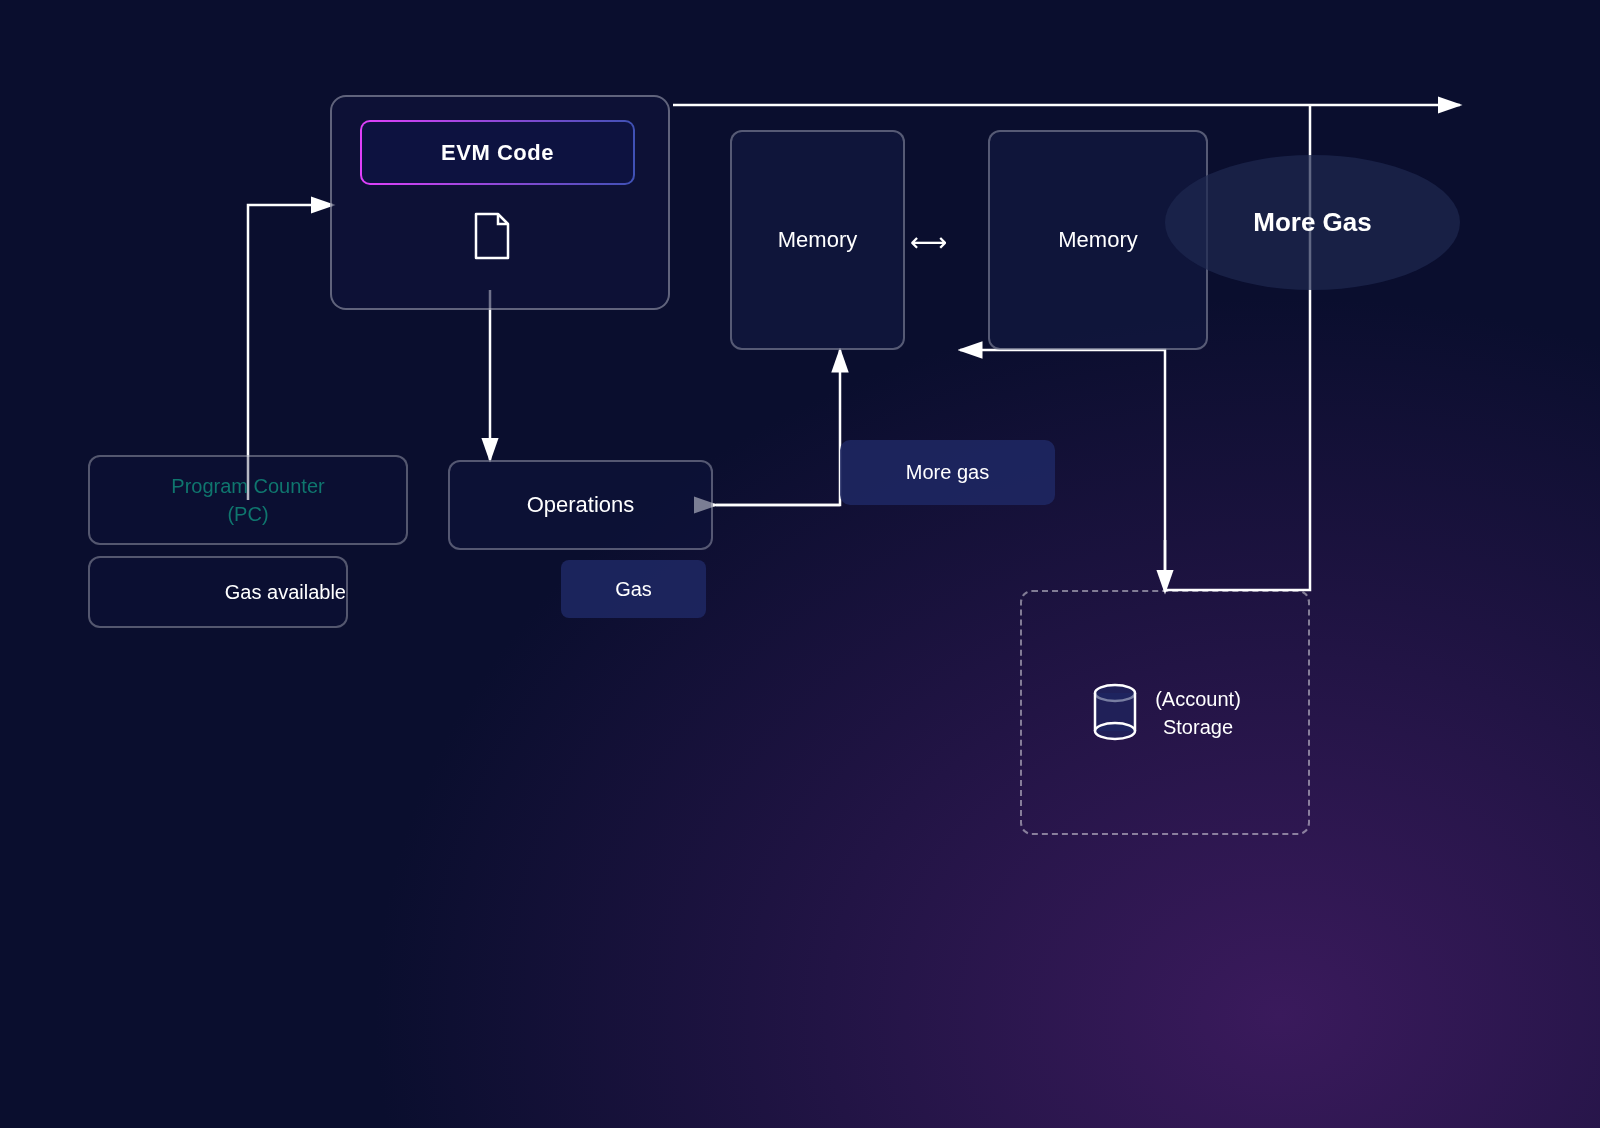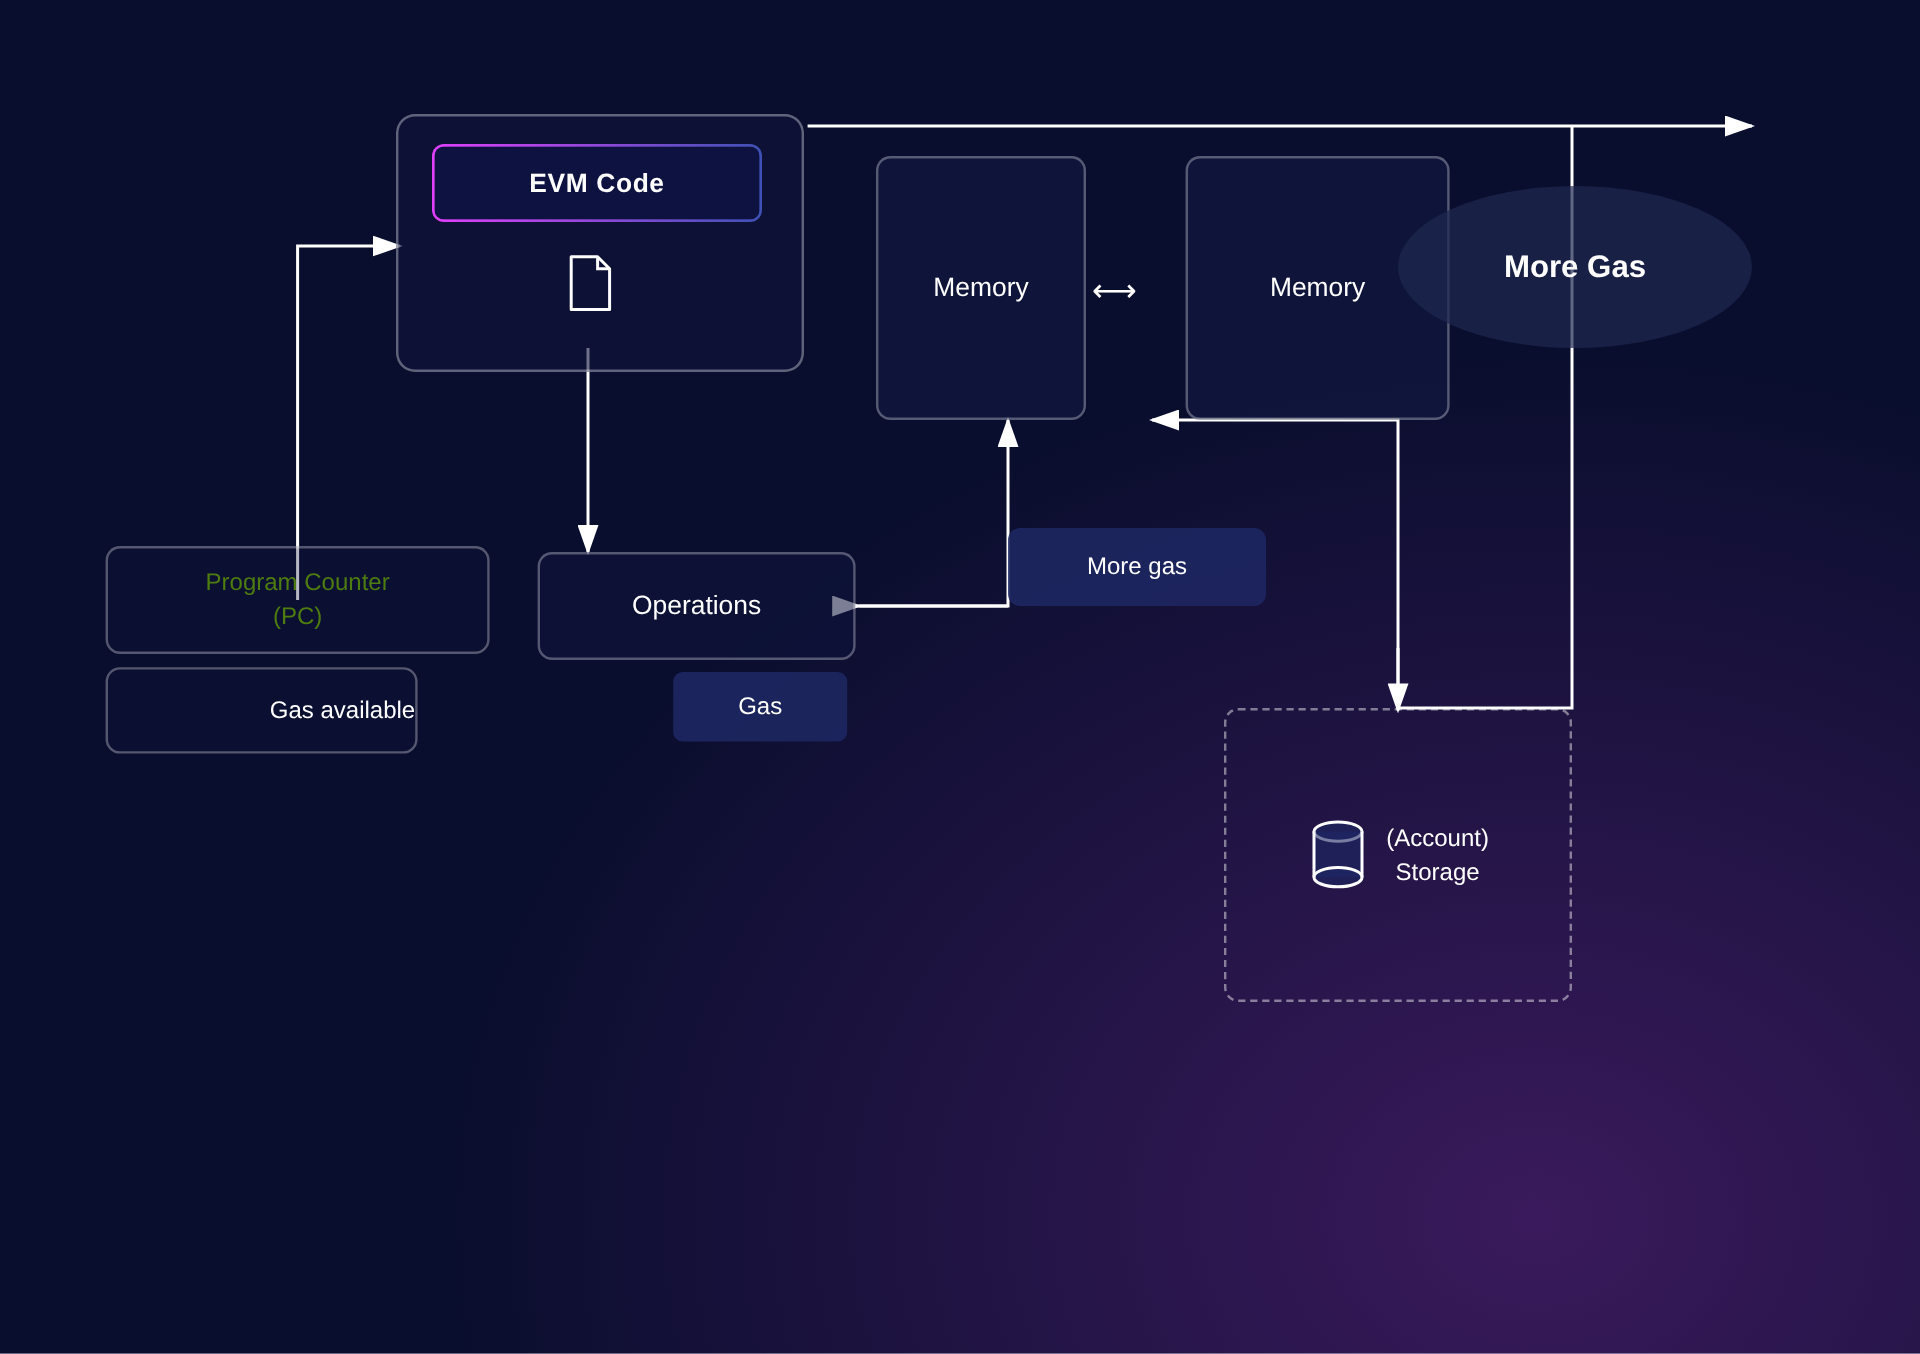--- a/index.html
+++ b/index.html
@@ -124,21 +124,21 @@
       height: 90px;
       border: 2px solid rgba(255,255,255,0.3);
       border-radius: 12px;
       background: rgba(15,20,60,0.3);
       display: flex;
       align-items: center;
       justify-content: center;
     }
 
     .pc-box span {
-      color: #4d7c0f;
+      color: #0f766e;
       font-size: 20px;
       font-weight: 400;
       text-align: center;
       line-height: 1.4;
     }
 
     
     .gas-avail-box {
       position: absolute;
       top: 556px;

